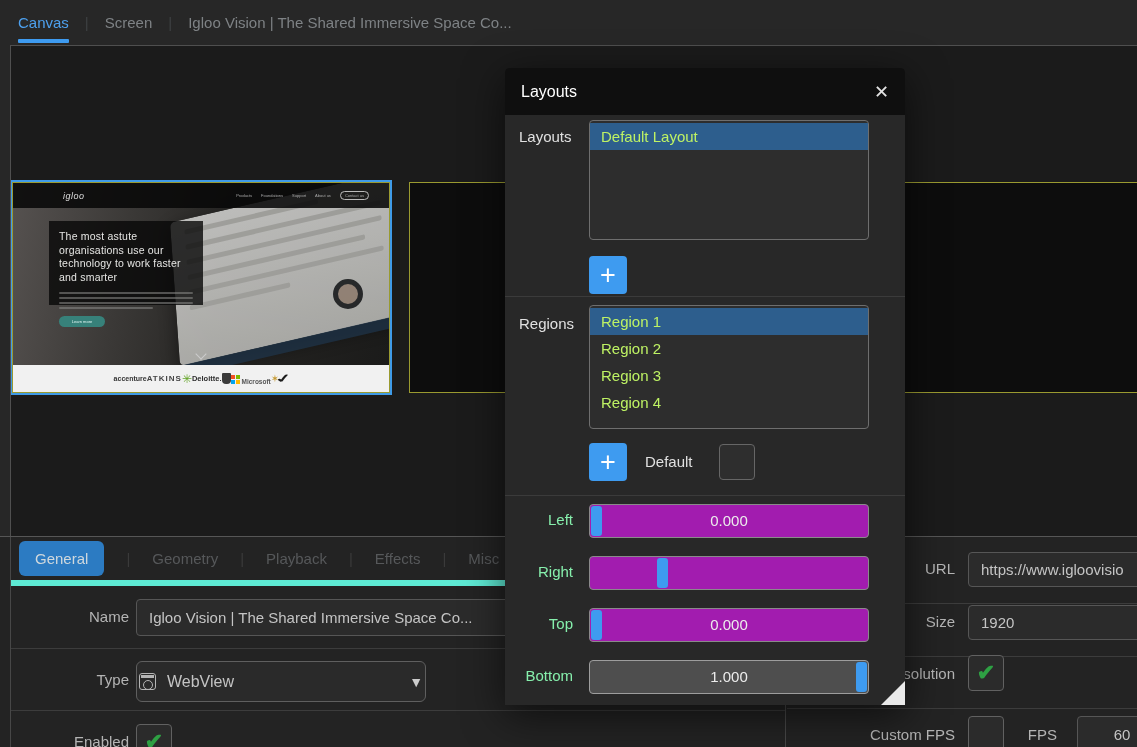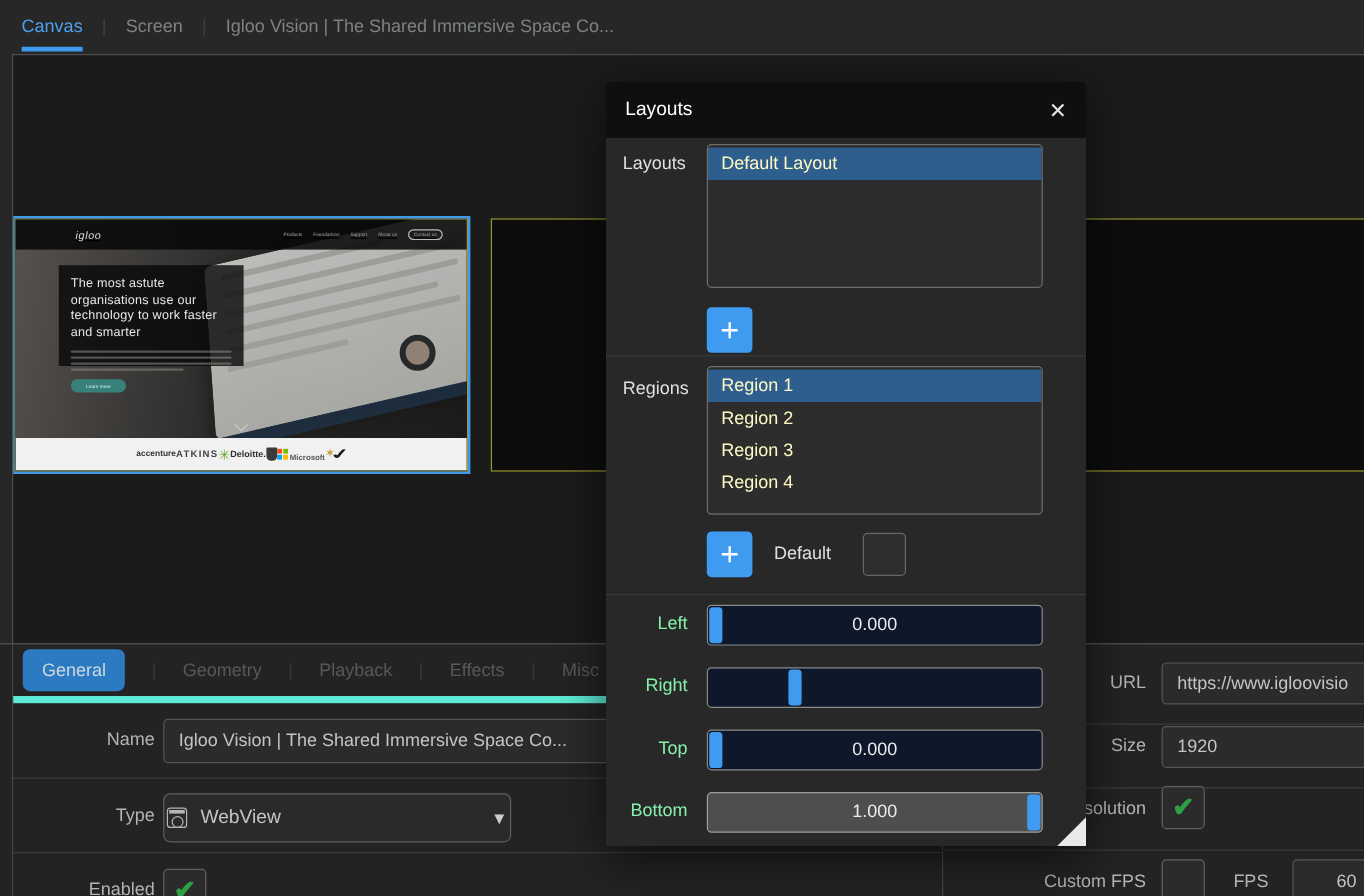--- a/index.html
+++ b/index.html
@@ -34,21 +34,21 @@
   .tablet { position:absolute; right:-18px; top:14px; width:235px; height:142px;
       background:linear-gradient(180deg,#dddddb,#c6c6c2); border-radius:5px;
       border-right:7px solid #15181c; transform:rotate(-13deg) skewX(-9deg);
       box-shadow:0 6px 18px rgba(0,0,0,.55); opacity:.82; }
   .tablet .tln { height:5px; margin:10px 14px 0 14px; background:#b9b9b5; border-radius:2px; }
   .taskbar { position:absolute; right:-24px; top:158px; width:250px; height:11px;
       background:#20364d; transform:rotate(-13deg) skewX(-9deg); opacity:.7; }
   .avatar { position:absolute; right:26px; top:96px; width:30px; height:30px; border-radius:50%;
       background:#8d7a6c; border:5px solid #101214; opacity:.85; }
   .site-header { position:absolute; left:0; top:0; right:0; height:25px; background:rgba(8,8,8,.88);
-      display:flex; align-items:center; padding:0 14px; z-index:2;text-decoration:underline; }
+      display:flex; align-items:center; padding:0 14px; z-index:2; }
   .site-logo { color:#ddd; font-size:9px; font-style:italic; letter-spacing:.5px; margin-left:36px; }
   .site-nav { margin-left:auto; display:flex; gap:9px; align-items:center; margin-right:6px; }
   .site-nav span { font-size:4px; color:#aaa; }
   .site-nav .pill { border:1px solid #bbb; border-radius:5px; padding:1px 4px; }
   .hero-card { position:absolute; left:36px; top:38px; width:154px; height:84px;
       background:rgba(8,8,8,.80); padding:9px 10px; z-index:2; }
   .hero-title { color:#e6e6e4; font-size:10.5px; line-height:1.3; font-weight:500; letter-spacing:.2px; }
   .hero-line { height:2px; background:#8a8a88; opacity:.55; margin-top:3px; border-radius:1px; }
   .hero-cta { margin-top:7px; width:46px; height:11px; border-radius:6px; background:#37817a;
       color:#dff5f2; font-size:4px; display:flex; align-items:center; justify-content:center; }
@@ -110,33 +110,33 @@
   .modal { position:absolute; left:505px; top:68px; width:400px; height:637px; background:#282828;
            z-index:10; box-shadow:0 10px 40px rgba(0,0,0,.6); border-radius:4px 4px 0 0; }
   .modal-title { height:47px; background:#0f0f0f; border-radius:4px 4px 0 0; display:flex;
            align-items:center; padding:0 16px; }
   .modal-title .t { color:#fff; font-size:16px; }
   .modal-close { margin-left:auto; color:#e3e3e3; font-size:18px; cursor:default; }
   .msection-label { position:absolute; left:14px; width:60px; text-align:left; font-size:15px; color:#e0e0e0; }
   .mlist { position:absolute; left:84px; width:280px; background:#2d2d2d; border:1px solid #6e6e6e;
            border-radius:4px; overflow:hidden; padding-top:2px; }
   .mitem { height:27px; display:flex; align-items:center; padding-left:9px; font-size:15px;
-           color:#fef9c3; margin:0 2px; }
+           color:#bef264; margin:0 2px; }
   .mitem.selected { background:#2d5e8d; margin:0; padding-left:11px; }
   .addbtn { position:absolute; left:84px; width:38px; height:38px; background:#3e9bf0;
            border-radius:4px; color:#fff; font-size:27px; font-weight:300; display:flex;
            align-items:center; justify-content:center; line-height:1; }
   .mdivider { position:absolute; left:0; width:100%; border-top:1px solid #3b3b3b; }
   .default-label { position:absolute; left:140px; font-size:15px; color:#e0e0e0; }
   .mcheckbox { position:absolute; background:#2e2e2e; border:1px solid #666; border-radius:4px;
            width:36px; height:36px; }
   .slider-row { position:absolute; height:34px; width:100%; }
   .slider-label { position:absolute; left:0; width:68px; text-align:right; font-size:15px;
            color:#86efac; top:7px; }
-  .slider { position:absolute; left:84px; width:280px; height:34px; background:#0f172a;
+  .slider { position:absolute; left:84px; width:280px; height:34px; background:#a21caf;
            border:1px solid #8a8a8a; border-radius:4px; }
   .slider.hot { background:#4e4e4e; border-color:#9d9d9d; }
   .slider .val { position:absolute; left:0; right:0; top:7px; text-align:center; font-size:15px;
            color:#ececec; }
   .handle { position:absolute; top:1px; width:11px; height:30px; background:#3e9bf0;
            border-radius:3px; }
   .resize-grip { position:absolute; right:0; bottom:0; width:0; height:0;
            border-left:24px solid transparent; border-bottom:24px solid #e9e9e9; }
 </style>
 </head>

